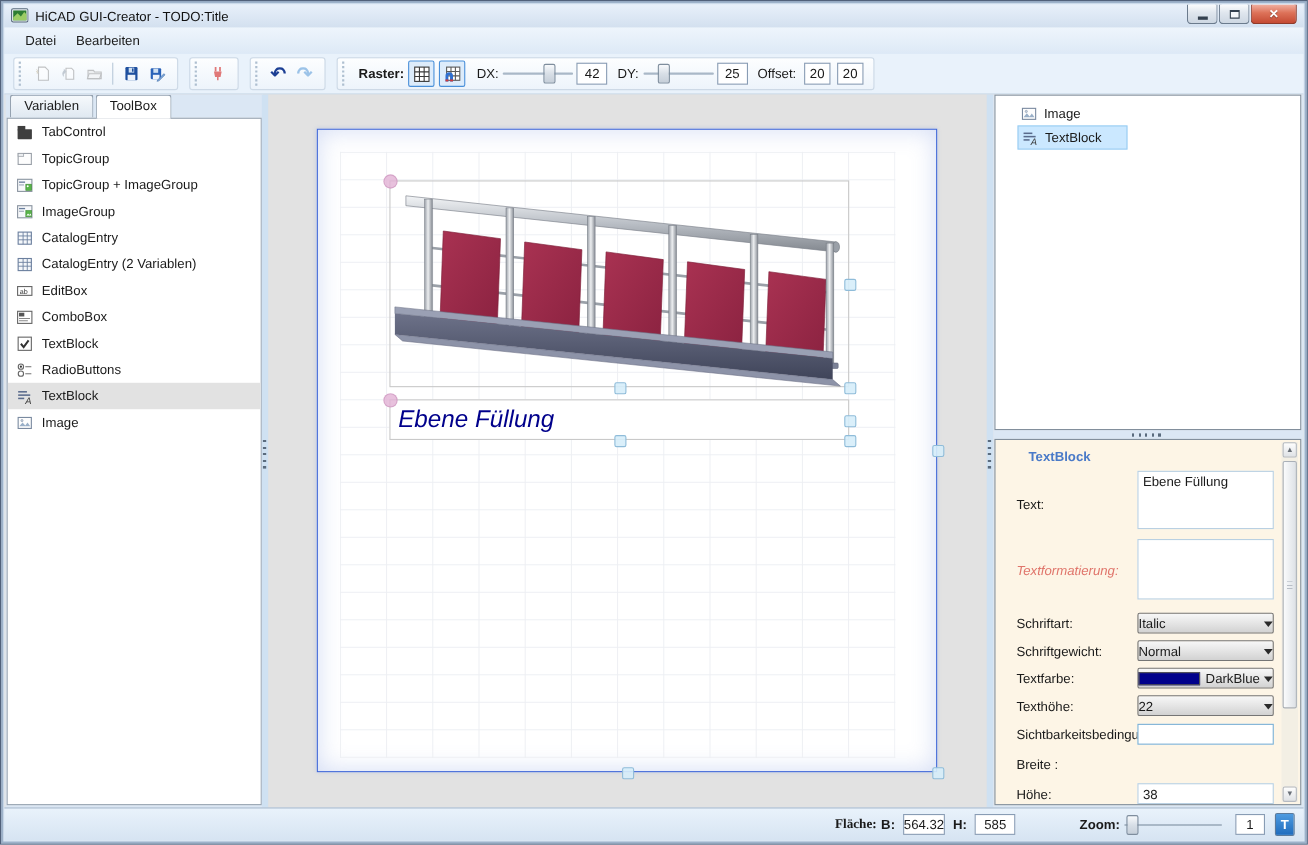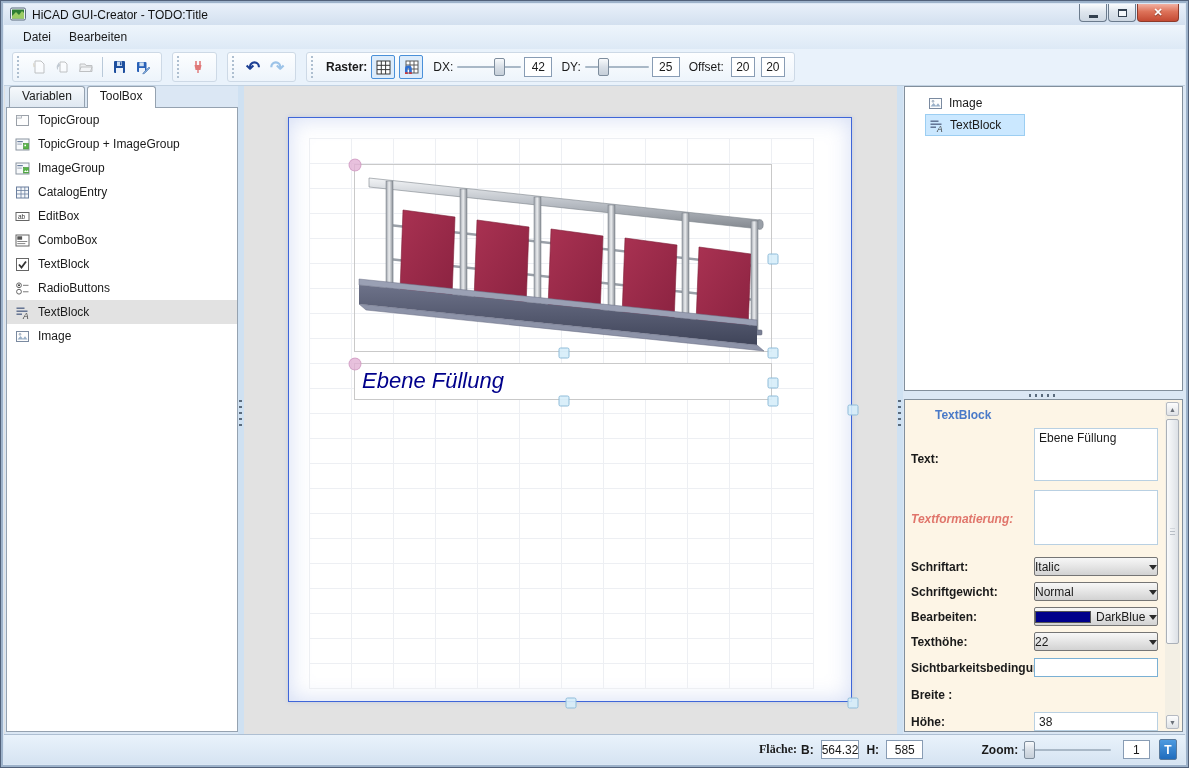--- a/index.html
+++ b/index.html
@@ -84,21 +84,21 @@
   .treepanel { position:absolute; left:1px; right:2px; top:0; height:305px; background:#fff; border:1px solid #828f9c; padding-top:5px; }
   .trow { display:flex; align-items:center; height:22px; margin-left:20px; width:100px; padding-left:3px; }
   .trow.selected { background:#cbe8ff; border:1px solid #9ccef2; }
   .trow .licon { margin-right:6px; }
   .splitter-h { position:absolute; left:1px; right:2px; top:305px; height:8px; }
   .splitter-h .dots { position:absolute; left:50%; top:3px; width:30px; height:3px; transform:translateX(-50%);
       background:repeating-linear-gradient(90deg,#5a6b7d 0 2px, transparent 2px 6px); }
 
   .props { position:absolute; left:1px; right:2px; top:313px; bottom:2px; background:#fdf5e6; border:1px solid #828f9c; overflow:hidden; }
   .props .hdr { position:absolute; left:30px; top:8px; color:#4a7ac8; font-weight:bold; }
-  .plabel { position:absolute; left:6px;font-weight:bold; }
+  .plabel { position:absolute; left:19px; }
   .plabel.accent { color:#e0756b; font-style:italic; }
   .pctl { position:absolute; left:129px; width:124px; }
   .ta { background:#fff; border:1px solid #b9d0e2; padding:2px 4px; font-size:12px; }
   .ti { background:#fff; border:1px solid #b9d0e2; height:19px; display:flex; align-items:center; padding:0 4px; }
   .ti.focus { border-color:#7ab0d4; }
   .dd { height:19px; background:linear-gradient(#f7f7f7,#e7e7e7 45%,#d2d2d2); border:1px solid #757575; border-radius:2px;
         display:flex; align-items:center; padding:0 0; }
   .dd .arr { margin-left:auto; width:0; height:0; border:4px solid transparent; border-top:5px solid #2a2a2a; margin-top:5px; }
   .swatch { width:56px; height:12px; border:1px solid #555; margin-right:5px; flex:none; }
 
@@ -257,20 +257,27 @@
   <div class="main">
 
     <div class="left-col">
       <div class="tabstrip">
         <div class="tab">Variablen</div>
         <div class="tab active">ToolBox</div>
       </div>
       <div class="listpanel">
         <div class="litem">
           <svg class="licon" viewBox="0 0 15 15">
+                <rect x="1" y="1.5" width="7" height="4" fill="#3f3f3f"></rect>
+                <rect x="1" y="4.5" width="13" height="9" rx="0.5" fill="#3f3f3f"></rect>
+              </svg>
+          <span>TabControl</span>
+        </div>
+        <div class="litem">
+          <svg class="licon" viewBox="0 0 15 15">
                 <rect x="1.5" y="2.5" width="12" height="10" fill="#fdfdfd" stroke="#9aa0a8"></rect>
                 <rect x="1.5" y="2.5" width="5" height="2.6" fill="#eef0f2" stroke="#9aa0a8" stroke-width="0.7"></rect>
               </svg>
           <span>TopicGroup</span>
         </div>
         <div class="litem">
           <svg class="licon" viewBox="0 0 15 15">
                 <rect x="1" y="2" width="13" height="11" fill="#f7f9fb" stroke="#8a94a0"></rect>
                 <rect x="2.3" y="4" width="5.5" height="1.2" fill="#6b7f9e"></rect>
                 <rect x="2.3" y="6.5" width="4.5" height="1.2" fill="#aab4c2"></rect>
@@ -288,20 +295,27 @@
                 <path d="M9,11 l1.5,-1.8 1.2,1.2 1,-1.4 0.8,2 z" fill="#fff"></path>
               </svg>
           <span>ImageGroup</span>
         </div>
         <div class="litem">
           <svg class="licon" viewBox="0 0 15 15">
                 <rect x="1.5" y="2" width="12" height="11" fill="#f4f7fa" stroke="#6b7f9e"></rect>
                 <path d="M6,2 v11 M9.8,2 v11 M1.5,5.5 h12 M1.5,9 h12" stroke="#6b7f9e" stroke-width="0.8"></path>
               </svg>
           <span>CatalogEntry</span>
+        </div>
+        <div class="litem">
+          <svg class="licon" viewBox="0 0 15 15">
+                <rect x="1.5" y="2" width="12" height="11" fill="#f4f7fa" stroke="#6b7f9e"></rect>
+                <path d="M6,2 v11 M9.8,2 v11 M1.5,5.5 h12 M1.5,9 h12" stroke="#6b7f9e" stroke-width="0.8"></path>
+              </svg>
+          <span>CatalogEntry (2 Variablen)</span>
         </div>
         <div class="litem">
           <svg class="licon" viewBox="0 0 15 15">
                 <rect x="1" y="3.5" width="13" height="8" fill="#fff" stroke="#666"></rect>
                 <text x="3" y="10" font-size="6.5" fill="#333" font-family="inherit">ab</text>
               </svg>
           <span>EditBox</span>
         </div>
         <div class="litem">
           <svg class="licon" viewBox="0 0 15 15">
@@ -476,21 +490,21 @@
           <span>Italic</span>
           <span class="arr"></span>
         </div>
 
         <span class="plabel" style="top:185px;">Schriftgewicht:</span>
         <div class="pctl dd" style="top:182px;">
           <span>Normal</span>
           <span class="arr"></span>
         </div>
 
-        <span class="plabel" style="top:210px;">Bearbeiten:</span>
+        <span class="plabel" style="top:210px;">Textfarbe:</span>
         <div class="pctl dd" style="top:207px;">
           <span class="swatch" style="background-color: rgb(0, 0, 139);"></span>
           <span>DarkBlue</span>
           <span class="arr"></span>
         </div>
 
         <span class="plabel" style="top:235px;">Texthöhe:</span>
         <div class="pctl dd" style="top:232px;">
           <span>22</span>
           <span class="arr"></span>

